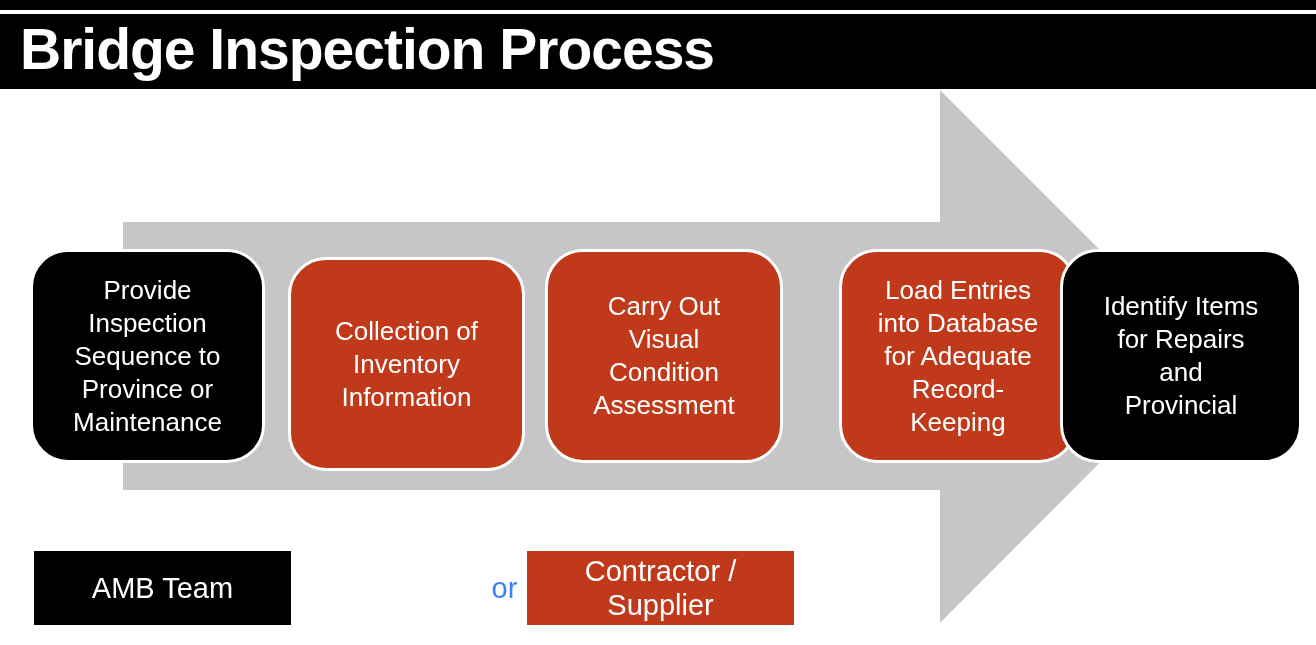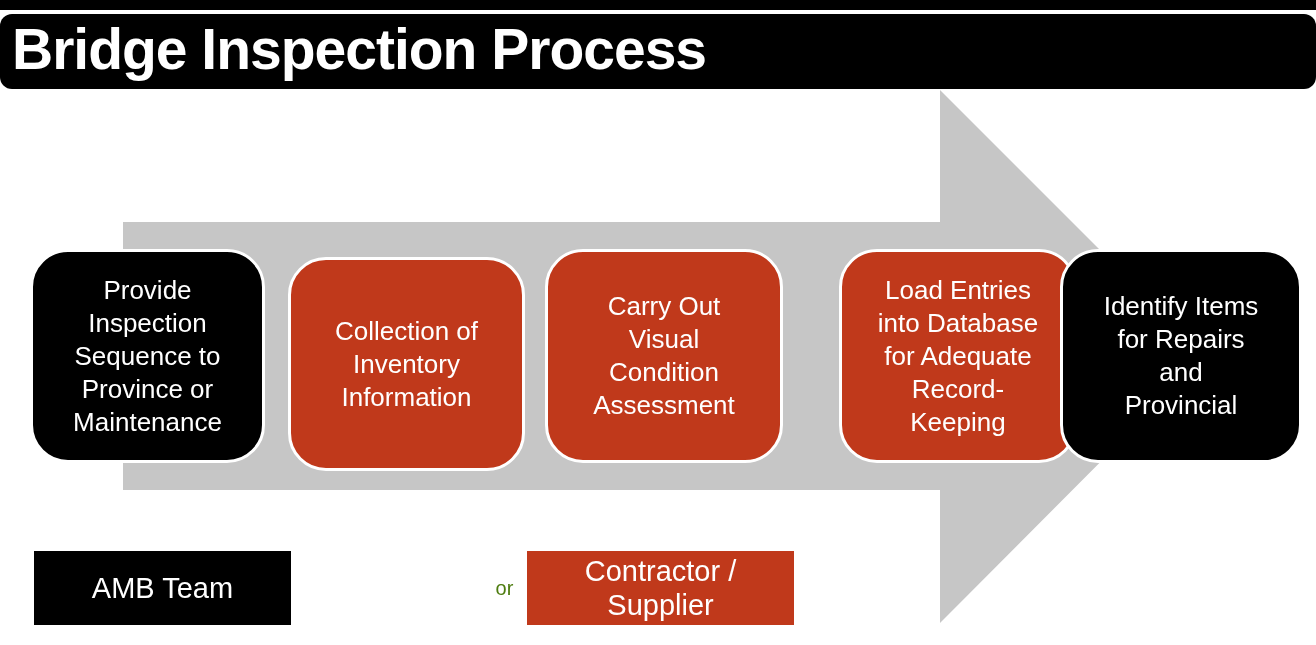--- a/index.html
+++ b/index.html
@@ -20,22 +20,21 @@
     background: var(--black, #000);
   }
   .header-bar {
     position: absolute;
     left: 0; top: 14px;
     width: 1316px; height: 75px;
     background: var(--black, #000);
     display: flex;
     align-items: center;
     box-sizing: border-box;
-    padding-left: 12px;
-    border-radius: 12px;
+    padding-left: 20px;
   }
   .header-bar .title {
     color: #ffffff;
     font-size: 57px;
     font-weight: bold;
     letter-spacing: -1px;
     white-space: nowrap;
     line-height: 1;
     padding-bottom: 4px;
   }
@@ -96,22 +95,22 @@
   .legend-amb        { left: 34px;  width: 257px; }
   .legend-provincial { left: 259px; width: 223px; }
   .legend-contractor { left: 527px; width: 267px; }
   .legend-or {
     position: absolute;
     left: 482px; top: 551px;
     width: 45px; height: 74px;
     display: flex;
     align-items: center;
     justify-content: center;
-    color: #4d7c0f;
-    font-size: 20px;
+    color: #3b82f6;
+    font-size: 29px;
   }
 </style>
 </head>
 <body>
 
 <div class="canvas">
 
   <div class="top-strip"></div>
 
   <div class="header-bar">

